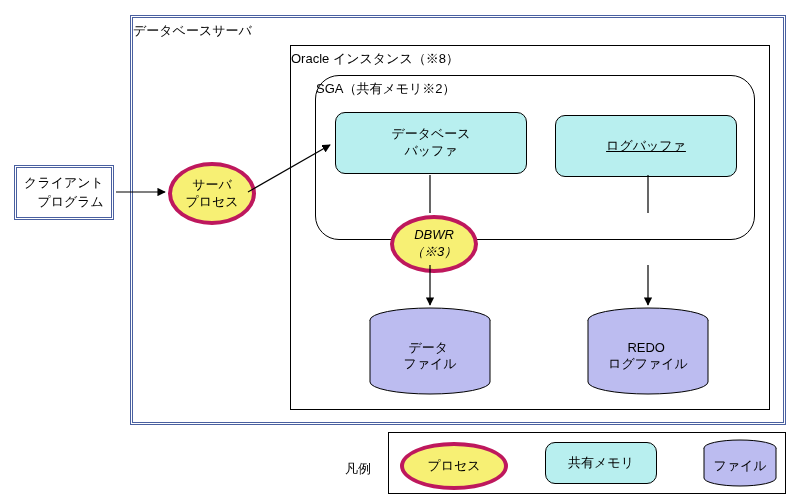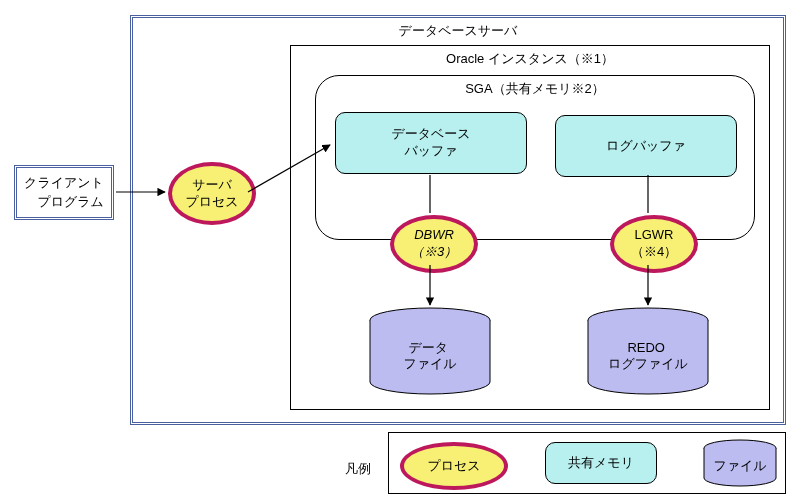--- a/index.html
+++ b/index.html
@@ -20,21 +20,20 @@
     border: 1px solid #000;
     box-sizing: border-box;
   }
   .double-box {
     border: 3px double #4a60a0;
   }
   .label-top {
     position: absolute;
     top: 4px;
     width: 100%;
-    text-align: center;
   }
   .node-process {
     position: absolute;
     border: 4px solid #be185d;
     background: #f7f074;
     border-radius: 50%;
     display: flex;
     align-items: center;
     justify-content: center;
     text-align: center;
@@ -79,51 +78,45 @@
   </div>
 
   <div class="node-process" style="left:168px; top:162px; width:80px; height:55px;">
     <div>
       <span>サーバ</span><br>
       <span>プロセス</span>
     </div>
   </div>
 
   <div class="box" style="left:290px; top:45px; width:480px; height:365px;">
-    <div class="label-top">Oracle インスタンス（※1）</div>
+    <div class="label-top">Oracle インスタンス（※8）</div>
   </div>
 
   <div class="box" style="left:315px; top:75px; width:440px; height:165px;border-radius:24px;">
     <div class="label-top">SGA（共有メモリ※2）</div>
   </div>
 
   <div class="node-mem" style="left:335px; top:112px; width:190px; height:60px;">
     <div>
       <span>データベース</span><br>
       <span>バッファ</span>
     </div>
   </div>
 
-  <div class="node-mem" style="left:555px; top:115px; width:180px; height:60px;">
+  <div class="node-mem" style="left:555px; top:115px; width:180px; height:60px;text-decoration:underline;">
     <div>ログバッファ</div>
   </div>
 
   <div class="node-process" style="left:390px; top:215px; width:80px; height:50px;font-style:italic;">
     <div>
       <span>DBWR</span><br>
       <span>（※3）</span>
     </div>
   </div>
 
-  <div class="node-process" style="left:610px; top:215px; width:80px; height:50px;">
-    <div>
-      <span>LGWR</span><br>
-      <span>（※4）</span>
-    </div>
-  </div>
 
   <div class="title-text" style="left:345px; top:440px;">凡例</div>
 
   <div class="box" style="left:388px; top:432px; width:398px; height:62px;"></div>
 
   <div class="node-process" style="left:400px; top:442px; width:100px; height:40px;">
     <span>プロセス</span>
   </div>
 
   <div class="node-mem" style="left:545px; top:442px; width:110px; height:40px;">

